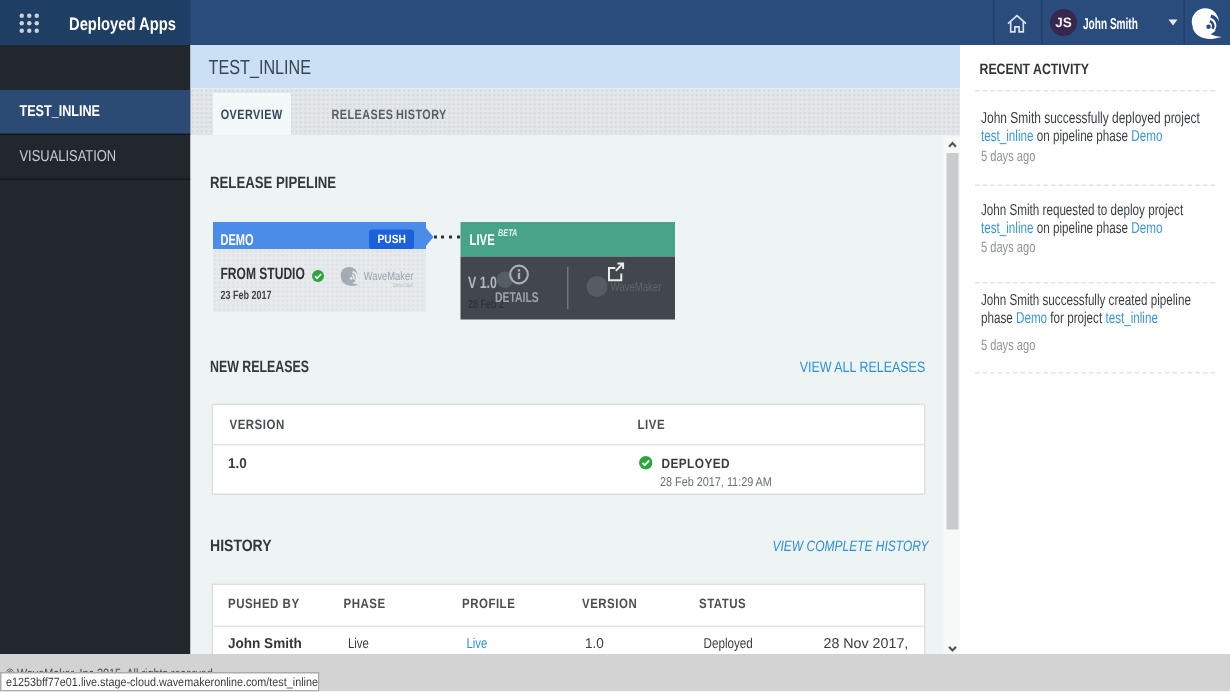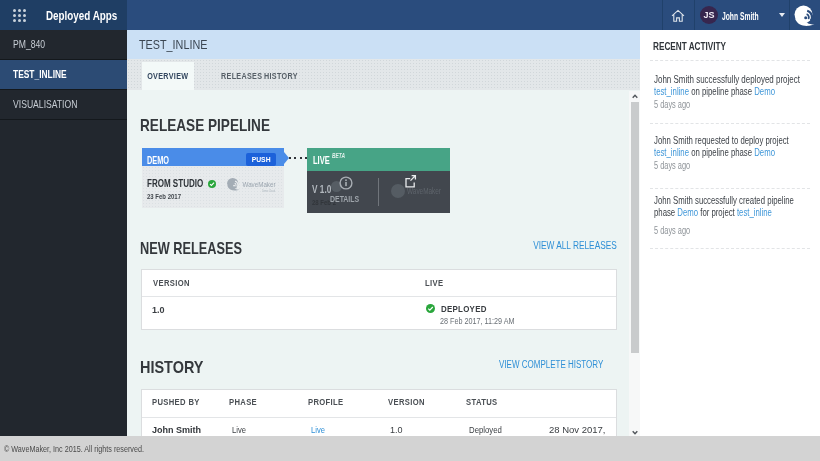--- a/index.html
+++ b/index.html
@@ -36,27 +36,27 @@
     color:#3B4652; font-size:13.5px; line-height:29px; padding-left:12px; }
   #tabbar { left:127px; top:59px; width:513px; height:31px; background:#E3E7E9;
     background-image:radial-gradient(rgba(186,196,201,0.45) 0.7px, transparent 0.8px); background-size:3px 3px; }
   .tab { position:absolute; top:62px; height:28px; line-height:28px; font-size:9px; font-weight:bold;
     color:#565F67; letter-spacing:0.4px; }
   #tab1 { left:142px; top:62px; height:28px; width:52px; background:#F3F9F8; text-align:center;
     line-height:28px; color:#33475F; }
 
   
   #scroll { left:127px; top:90px; width:513px; height:346px; background:#EDF4F3; }
-  .h1 { font-size:17px; font-weight:bold; color:#34383C; }
+  .h1 { font-size:11px; font-weight:bold; color:#34383C; }
   .toplink { font-size:10px; color:#2E8FD6; }
   #h-pipeline { left:140px; top:116px; }
   #h-newrel { left:140px; top:239px; }
   #l-newrel { top:240px; right:203px; }
   #h-history { left:140px; top:358px; }
-  #l-history { top:359px; right:217px; }
+  #l-history { top:359px; right:201px;font-style:italic; }
 
   
   #democard { left:142px; top:148px; width:142px; height:65px; }
   #demohead { left:0; top:0; width:142px; height:23px; background:#4A8CE8; }
   #demohead .t { position:absolute; left:5px; top:6px; color:#fff; font-size:10.5px; font-weight:bold; }
   #pushbtn { left:104px; top:5px; width:30px; height:13px; background:#1C61DA; border-radius:2px;
     color:#fff; font-size:8px; font-weight:bold; text-align:center; line-height:13px; }
   #demoarrow { left:284px; top:151.5px; width:0; height:0; border-top:6.5px solid transparent;
     border-bottom:6.5px solid transparent; border-left:5.5px solid #4A8CE8; }
   #demobody { left:0; top:18px; width:142px; height:42px; background:#E7EAEC;
@@ -137,21 +137,20 @@
   <div id="caret" class="abs"></div>
   <svg id="wmlogo" class="abs" width="23" height="23" viewBox="0 0 23 23">
     <circle cx="10.5" cy="10.5" r="9" fill="#fff"></circle>
     <path d="M2 14.5 C4 20.5 10 22.5 16 21.8 L21.5 20.6 C15 20.2 12.5 18.4 12.3 16.2 Z" fill="#fff"></path>
     <path d="M14.2 6.7 A6.5 6.5 0 0 1 17.8 16.7" fill="none" stroke="#2A4C7D" stroke-width="2.2"></path>
     <path d="M13.6 10.2 A3.2 3.2 0 0 1 15.3 15.1" fill="none" stroke="#2A4C7D" stroke-width="1.8"></path>
     <circle cx="12.7" cy="13.8" r="1.5" fill="#2A4C7D"></circle>
   </svg>
 
   <div id="sidebar" class="abs"></div>
-  <div class="sideitem abs" style="top:30px;"><span class="cx">PM_840</span></div>
   <div class="sideitem abs" style="top:60px; background:#2C4B74; color:#fff; font-weight:bold;"><span class="cx" style="--s:0.8">TEST_INLINE</span></div>
   <div class="sideitem abs" style="top:90px;"><span class="cx">VISUALISATION</span></div>
 
   <div id="pagehead" class="abs"><span class="cx" style="--s:0.8">TEST_INLINE</span></div>
   <div id="tabbar" class="abs"></div>
   <div id="tab1" class="tab abs"><span class="cxc" style="--s:0.8">OVERVIEW</span></div>
   <div class="tab abs" style="left:221px;"><span class="cx" style="--s:0.8">RELEASES</span></div>
   <div class="tab abs" style="left:264px;"><span class="cx" style="--s:0.8">HISTORY</span></div>
 
   <div id="scroll" class="abs"></div>
@@ -268,14 +267,15 @@
     <div class="ago" style="top:130px;"><span class="cx" style="--s:0.74">5 days ago</span></div>
     <div class="rsep" style="top:157.5px;"></div>
     <div class="rline" style="top:163.5px;"><span class="cx" style="--s:0.74">John Smith successfully created pipeline</span></div>
     <div class="rline" style="top:175.5px;"><span class="cx" style="--s:0.74">phase <b>Demo</b> for project <b>test_inline</b></span></div>
     <div class="ago" style="top:195px;"><span class="cx" style="--s:0.74">5 days ago</span></div>
     <div class="rsep" style="top:218px;"></div>
   </div>
 
   <div id="footer" class="abs"></div>
   <div id="copyr" class="abs"><span class="cx" style="--s:0.8">© WaveMaker, Inc 2015. All rights reserved.</span></div>
+  <div id="tooltip" class="abs"><span class="cx" style="--s:0.9">e1253bff77e01.live.stage-cloud.wavemakeronline.com/test_inline</span></div>
 
 </div>
 
 </body></html>

